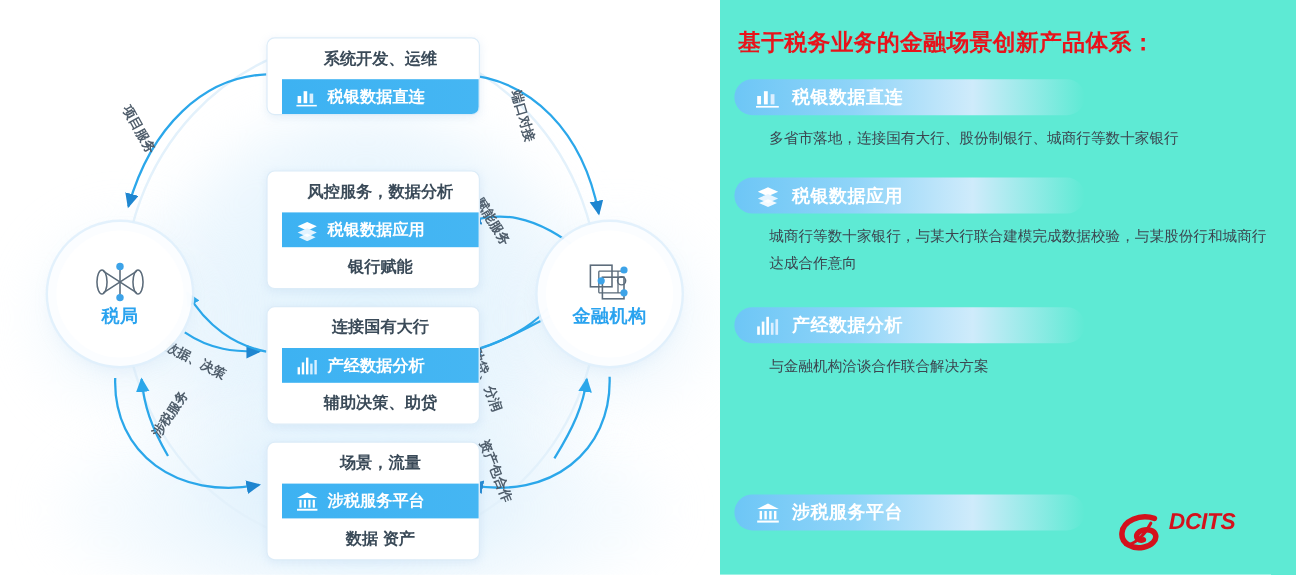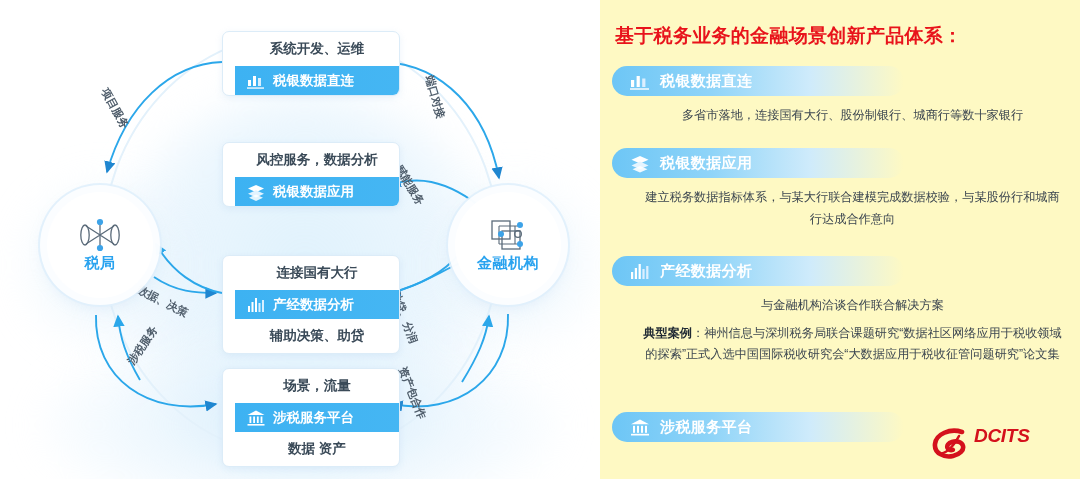--- a/index.html
+++ b/index.html
@@ -77,38 +77,38 @@
   }
   .lbl-xmfw{left:110px;top:86px;transform:rotate(61deg);transform-origin:left top;}
   .lbl-sjjc{left:141px;top:283px;transform:rotate(27deg);transform-origin:left top;}
   .lbl-ssfw{left:125px;top:360px;transform:rotate(-56deg);transform-origin:left top;}
   .lbl-dkdj{left:435px;top:74px;transform:rotate(74deg);transform-origin:left top;}
   .lbl-fnfw{left:404px;top:163px;transform:rotate(59deg);transform-origin:left top;}
   .lbl-zdfr{left:401px;top:289px;transform:rotate(70deg);transform-origin:left top;}
   .lbl-zcbhz{left:408px;top:365px;transform:rotate(68deg);transform-origin:left top;}
 
   
-  .panel{position:absolute;left:600px;top:0;width:480px;height:479px;background:#fef9c3;}
+  .panel{position:absolute;left:600px;top:0;width:480px;height:479px;background:#5eead4;}
   .panel-title{
     position:absolute;left:15px;top:23px;
     font-size:19px;font-weight:bold;color:#e8131b;letter-spacing:.3px;white-space:nowrap;
   }
   .sec{position:absolute;left:12px;width:452px;}
   .pill{
     height:30px;width:292px;border-radius:15px;
     background:linear-gradient(90deg,#6dc6f6 0%,#8fd4f8 34%,#cfebfb 68%,rgba(255,255,255,0) 100%);
     display:flex;align-items:center;gap:9px;padding-left:17px;box-sizing:border-box;
   }
   .pill .ic{width:22px;height:19px;display:block;flex:0 0 22px;}
   .pill .t{font-size:15px;font-weight:bold;color:#ffffff;white-space:nowrap;letter-spacing:.4px;}
   .sec-body{
     margin-top:9px;padding-left:29px;
     font-size:12.2px;color:#3c4650;line-height:1.78;
   }
-  .sec-body p{margin:0;text-align:center;}
+  .sec-body p{margin:0;}
   .sec-body b{color:#1f2933;font-weight:bold;}
 
   .sec1{top:66px;}
   .sec2{top:148px;}
   .sec3{top:256px;}
   .sec4{top:412px;}
 
   
   .logo{position:absolute;left:932px;top:423px;width:132px;height:42px;}
   .logo-mark{position:absolute;left:0;top:4px;width:38px;height:34px;}
@@ -212,20 +212,21 @@
     <div class="card card-2">
       <div class="card-top">风控服务，数据分析</div>
       <div class="card-mid">
         <svg class="ic" viewBox="0 0 20 18">
           <path d="M10,2 L18,5.6 L10,9.2 L2,5.6 Z" fill="#ffffff"></path>
           <path d="M10,7.2 L18,10.8 L10,14.4 L2,10.8 Z" fill="#e2f3ff"></path>
           <path d="M10,11.6 L17,14.8 L10,18 L3,14.8 Z" fill="#ffffff" opacity=".85"></path>
         </svg>
         <span class="t">税银数据应用</span>
       </div>
+      <div class="card-bot">银行赋能</div>
     </div>
 
     <div class="card card-3">
       <div class="card-top">连接国有大行</div>
       <div class="card-mid">
         <svg class="ic" viewBox="0 0 20 18">
           <rect x="2" y="10" width="2" height="6" fill="#ffffff"></rect>
           <rect x="5.5" y="6" width="2" height="10" fill="#ffffff"></rect>
           <rect x="9" y="2" width="2" height="14" fill="#ffffff"></rect>
           <rect x="12.5" y="7" width="2" height="9" fill="#d7efff"></rect>
@@ -274,40 +275,37 @@
     <div class="sec sec2">
       <div class="pill">
         <svg class="ic" viewBox="0 0 22 19">
           <path d="M11,2 L19.5,5.8 L11,9.6 L2.5,5.8 Z" fill="#ffffff"></path>
           <path d="M11,7.6 L19.5,11.4 L11,15.2 L2.5,11.4 Z" fill="#e6f5ff"></path>
           <path d="M11,12 L18.5,15.2 L11,18.4 L3.5,15.2 Z" fill="#ffffff" opacity=".9"></path>
         </svg>
         <span class="t">税银数据应用</span>
       </div>
       <div class="sec-body">
-        <p>建立税务数据指标体系，与某大行联合建模完成数据校验，与某股份行和城商行达成合作意向</p>
+        <p>城商行等数十家银行，与某大行联合建模完成数据校验，与某股份行和城商行达成合作意向</p>
       </div>
     </div>
 
     <div class="sec sec3">
       <div class="pill">
         <svg class="ic" viewBox="0 0 22 19">
           <rect x="2" y="10" width="2.2" height="7" fill="#ffffff"></rect>
           <rect x="5.8" y="6" width="2.2" height="11" fill="#ffffff"></rect>
           <rect x="9.6" y="2" width="2.2" height="15" fill="#ffffff"></rect>
           <rect x="13.4" y="7" width="2.2" height="10" fill="#dcefff"></rect>
           <rect x="17.2" y="4" width="2.2" height="13" fill="#dcefff"></rect>
         </svg>
         <span class="t">产经数据分析</span>
       </div>
       <div class="sec-body">
         <p>与金融机构洽谈合作联合解决方案</p>
-        <p style="margin-top:6px;">
-          <b>典型案例</b><span>：神州信息与深圳税务局联合课题研究“数据社区网络应用于税收领域的探索”正式入选中国国际税收研究会“大数据应用于税收征管问题研究”论文集</span>
-        </p>
       </div>
     </div>
 
     <div class="sec sec4">
       <div class="pill">
         <svg class="ic" viewBox="0 0 22 19">
           <path d="M11,1.5 L20,6.2 L2,6.2 Z" fill="#ffffff"></path>
           <rect x="4" y="7.8" width="2" height="7" fill="#ffffff"></rect>
           <rect x="8" y="7.8" width="2" height="7" fill="#ffffff"></rect>
           <rect x="12" y="7.8" width="2" height="7" fill="#ffffff"></rect>

